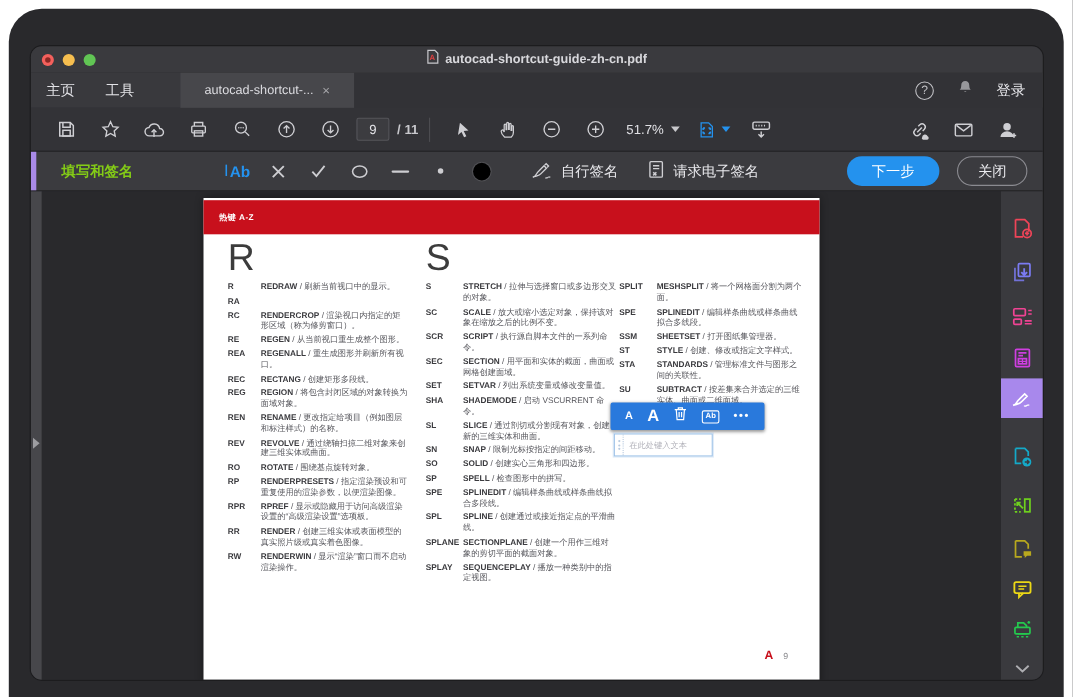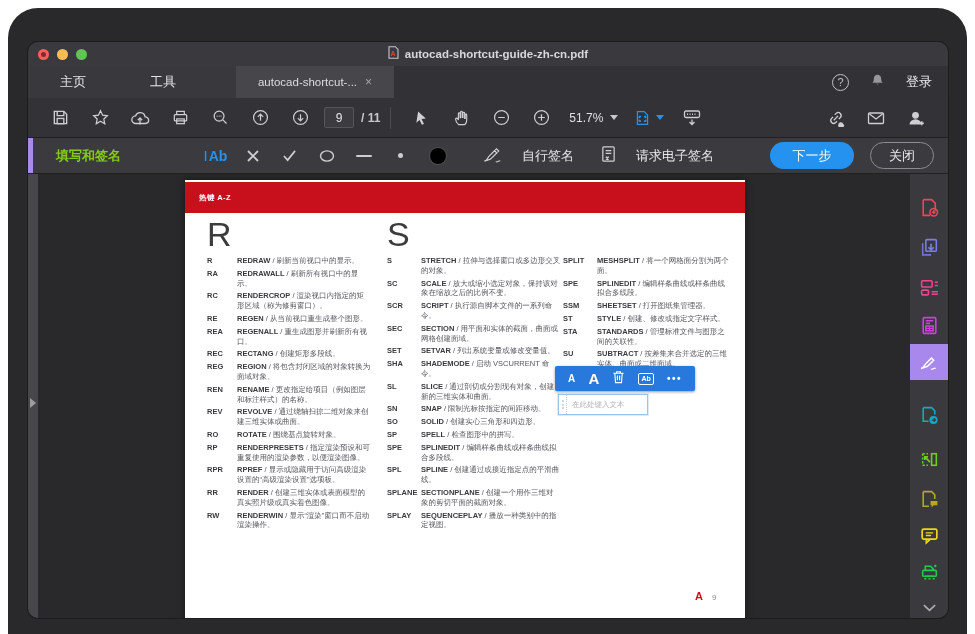--- a/index.html
+++ b/index.html
@@ -10,21 +10,21 @@
   
   .titlebar { position:relative; height:24px; background:#3a3a3e; display:flex; align-items:center; }
   .lights { display:flex; gap:8px; margin-left:10px; }
   .light { width:11px; height:11px; border-radius:50%; position:relative; }
   .light.red::after { content:""; position:absolute; left:3px; top:3px; width:5px; height:5px; border-radius:50%; background:#8a2824; }
   .title-group { position:absolute; left:0; right:0; display:flex; justify-content:center; align-items:center; gap:6px; pointer-events:none; }
   .title-text { font-size:11.5px; font-weight:bold; color:#d8d8dc; }
 
   
   .tabbar { height:32px; background:#39393d; display:flex; align-items:stretch; }
-  .nav-tab { display:flex; align-items:center; padding:0 32px; font-size:13px; color:#e2e2e6; cursor:default; }
+  .nav-tab { display:flex; align-items:center; padding:0 14px; font-size:13px; color:#e2e2e6; cursor:default; }
   .doc-tab { margin-left:28px; width:158px; background:#47474b; display:flex; align-items:center; justify-content:center; gap:8px; font-size:11.5px; color:#dcdce0; }
   .doc-tab .close-x { color:#a8a8ac; font-size:12px; }
   .tab-fill { flex:1; background:#323236; display:flex; align-items:center; justify-content:flex-end; gap:20px; padding-right:16px; }
   .help-circle { width:17px; height:17px; border:1.5px solid #c2c2c6; border-radius:50%; color:#c2c2c6; font-size:11px; display:flex; align-items:center; justify-content:center; }
   .signin { font-size:13px; color:#ececf0; }
 
   
   .toolbar { height:40px; background:#333337; border-bottom:1px solid #202022; display:flex; align-items:center; padding:0 12px; }
   .tbtn { width:40px; height:28px; display:flex; align-items:center; justify-content:center; color:#cfcfd3; }
   .tbtn svg { display:block; }
@@ -41,21 +41,21 @@
   .signbar { position:relative; height:36px; background:#3b3b3f; border-bottom:1px solid #202022; display:flex; align-items:center; padding-left:28px; }
   .sign-stripe { position:absolute; left:0; top:0; bottom:0; width:5px; background:var(--purple); }
   .sign-title { font-size:13px; font-weight:bold; color:#84cc16; }
   .sign-tools { display:flex; align-items:center; margin-left:76px; }
   .stool { width:37px; height:28px; display:flex; align-items:center; justify-content:center; color:#cdcdd1; }
   .text-tool { color:var(--accent-blue); font-size:14px; font-weight:bold; display:flex; align-items:center; gap:1px; }
   .text-tool .ibeam { font-weight:400; font-size:15px; }
   .dash-line { width:16px; height:2px; background:#cdcdd1; border-radius:1px; }
   .dot-s { width:5px; height:5px; border-radius:50%; background:#cdcdd1; }
   .dot-l { width:16px; height:16px; border-radius:50%; background:#000; box-shadow:0 0 0 1px #505054; }
-  .sign-action { display:flex; align-items:center; gap:19px; color:#e8e8ec; font-size:13px; margin-left:26px; }
+  .sign-action { display:flex; align-items:center; gap:7px; color:#e8e8ec; font-size:13px; margin-left:26px; }
   .pill { height:27px; border-radius:14px; display:flex; align-items:center; justify-content:center; font-size:13px; }
   .pill.next { margin-left:auto; width:84px; background:var(--accent-blue); color:#fff; }
   .pill.closep { width:64px; margin-left:16px; margin-right:14px; border:1.5px solid #8b8b91; color:#ececf0;text-align:center; }
 
   
   .content { position:relative; height:444px; }
   .left-strip { position:absolute; left:0; top:0; bottom:0; width:10px; background:#47474b; }
   .left-arrow { position:absolute; left:2px; top:224px; width:0; height:0; border-top:5px solid transparent; border-bottom:5px solid transparent; border-left:6px solid #9d9da1; }
   .doc-area { position:absolute; left:10px; right:38px; top:0; bottom:0; background:#29292c; overflow:hidden; }
   .pdf-page { position:absolute; left:147px; top:6px; width:560px; height:470px; background:#ffffff; box-shadow:0 0 8px rgba(0,0,0,.45); }
@@ -322,21 +322,20 @@
           <span class="red-bar-label">热键 A-Z</span>
         </div>
         <div class="col" id="col1" data-col="0">
               <div class="col-heading">R</div>
               <div class="entry">
                 <span class="key">R</span>
                 <span class="desc"><b>REDRAW</b> / 刷新当前视口中的显示。</span>
               </div>
               <div class="entry">
                 <span class="key">RA</span>
-                <span class="desc"><b>REDRAWALL</b> / 刷新所有视口中的显示。</span>
               </div>
               <div class="entry">
                 <span class="key">RC</span>
                 <span class="desc"><b>RENDERCROP</b> / 渲染视口内指定的矩形区域（称为修剪窗口）。</span>
               </div>
               <div class="entry">
                 <span class="key">RE</span>
                 <span class="desc"><b>REGEN</b> / 从当前视口重生成整个图形。</span>
               </div>
               <div class="entry">

